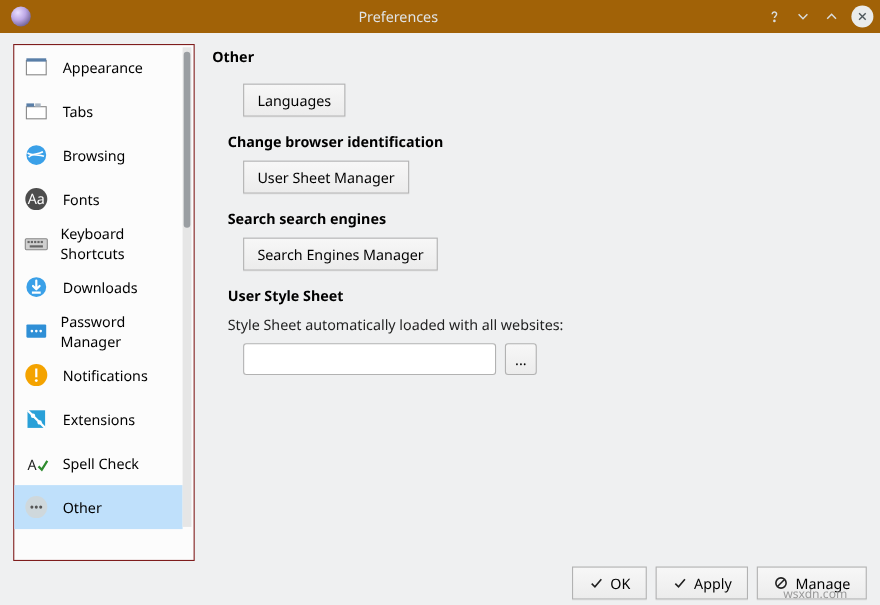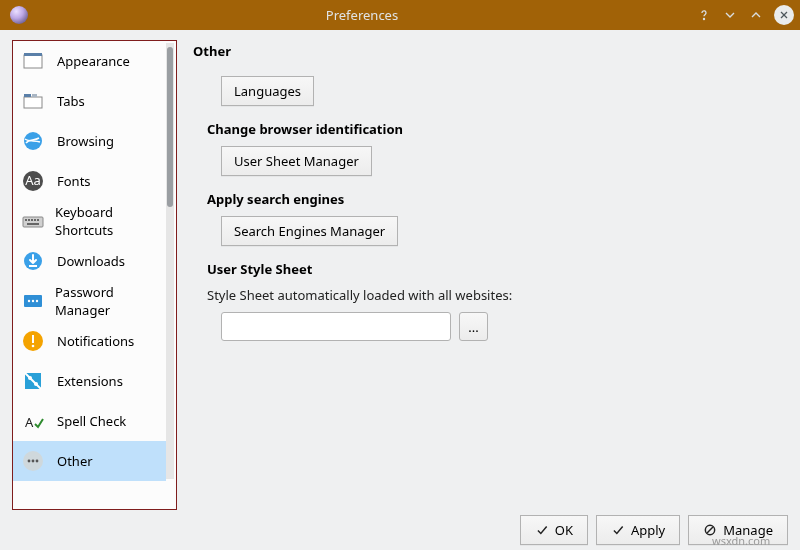--- a/index.html
+++ b/index.html
@@ -259,21 +259,21 @@
     <div class="indent">
       <div class="indent">
         <button class="btn">Languages</button>
       </div>
 
       <div class="section-label">Change browser identification</div>
       <div class="indent">
         <button class="btn">User Sheet Manager</button>
       </div>
 
-      <div class="section-label">Apply search engines</div>
+      <div class="section-label">Search search engines</div>
       <div class="indent">
         <button class="btn">Search Engines Manager</button>
       </div>
 
       <div class="section-label">User Style Sheet</div>
       <div class="subtext">Style Sheet automatically loaded with all websites:</div>
       <div class="input-row indent">
         <input class="text-input" type="text" value="" style="">
         <button class="browse-btn">...</button>
       </div>

